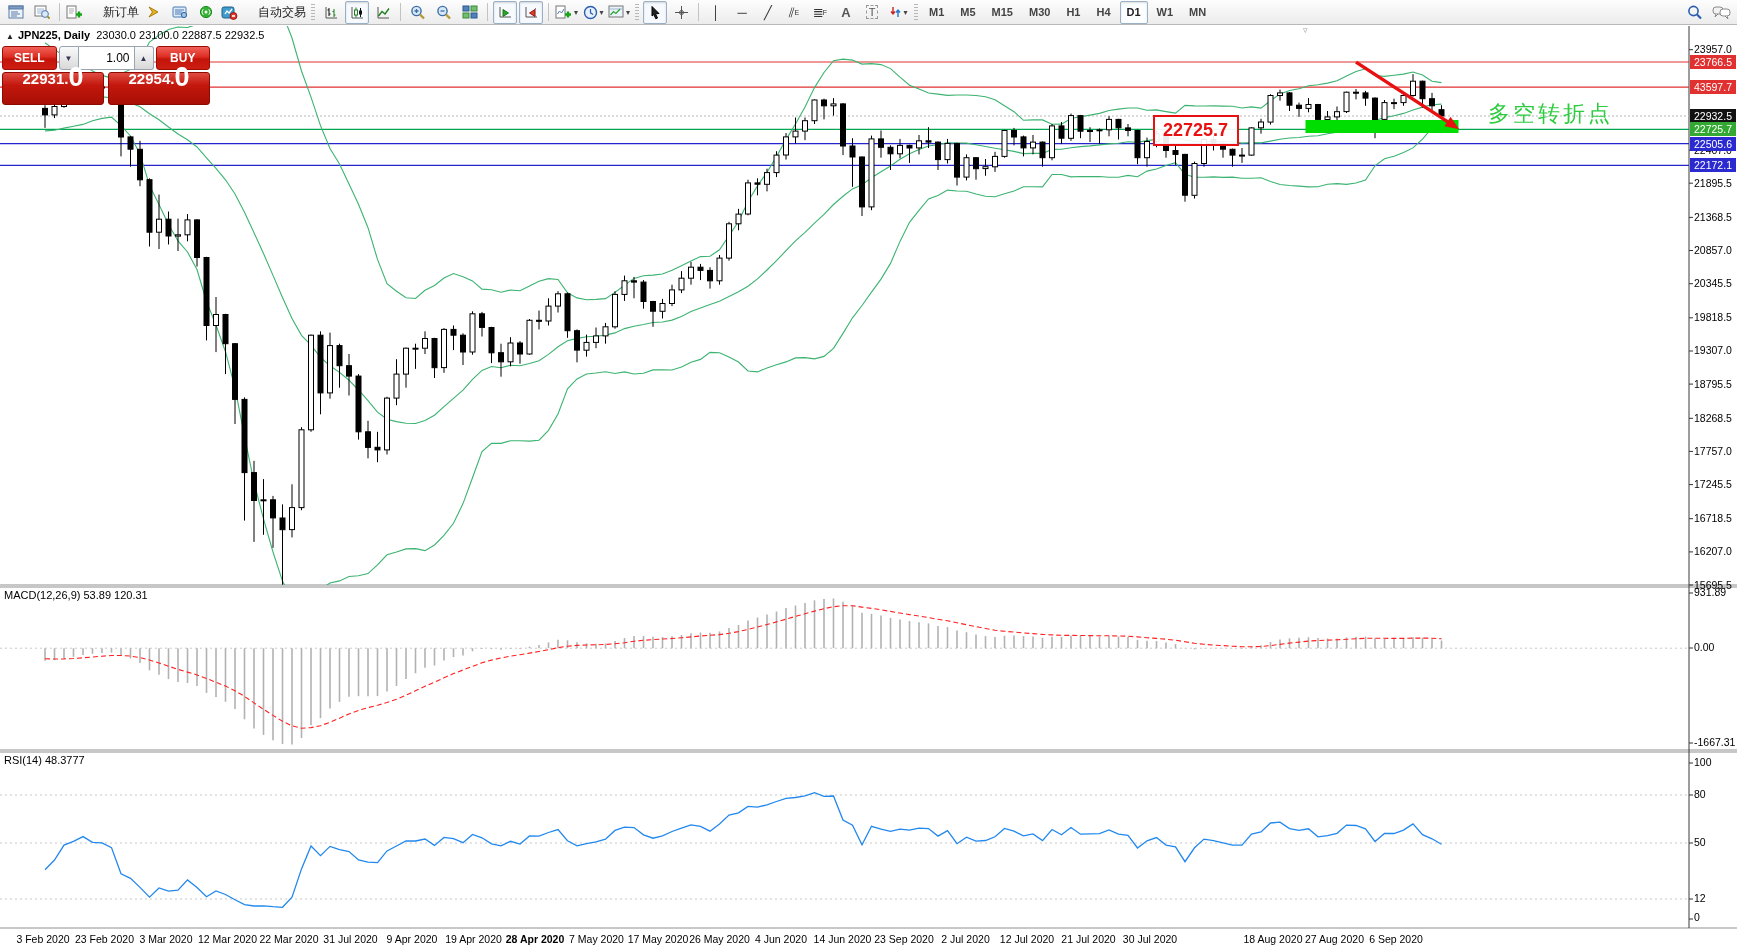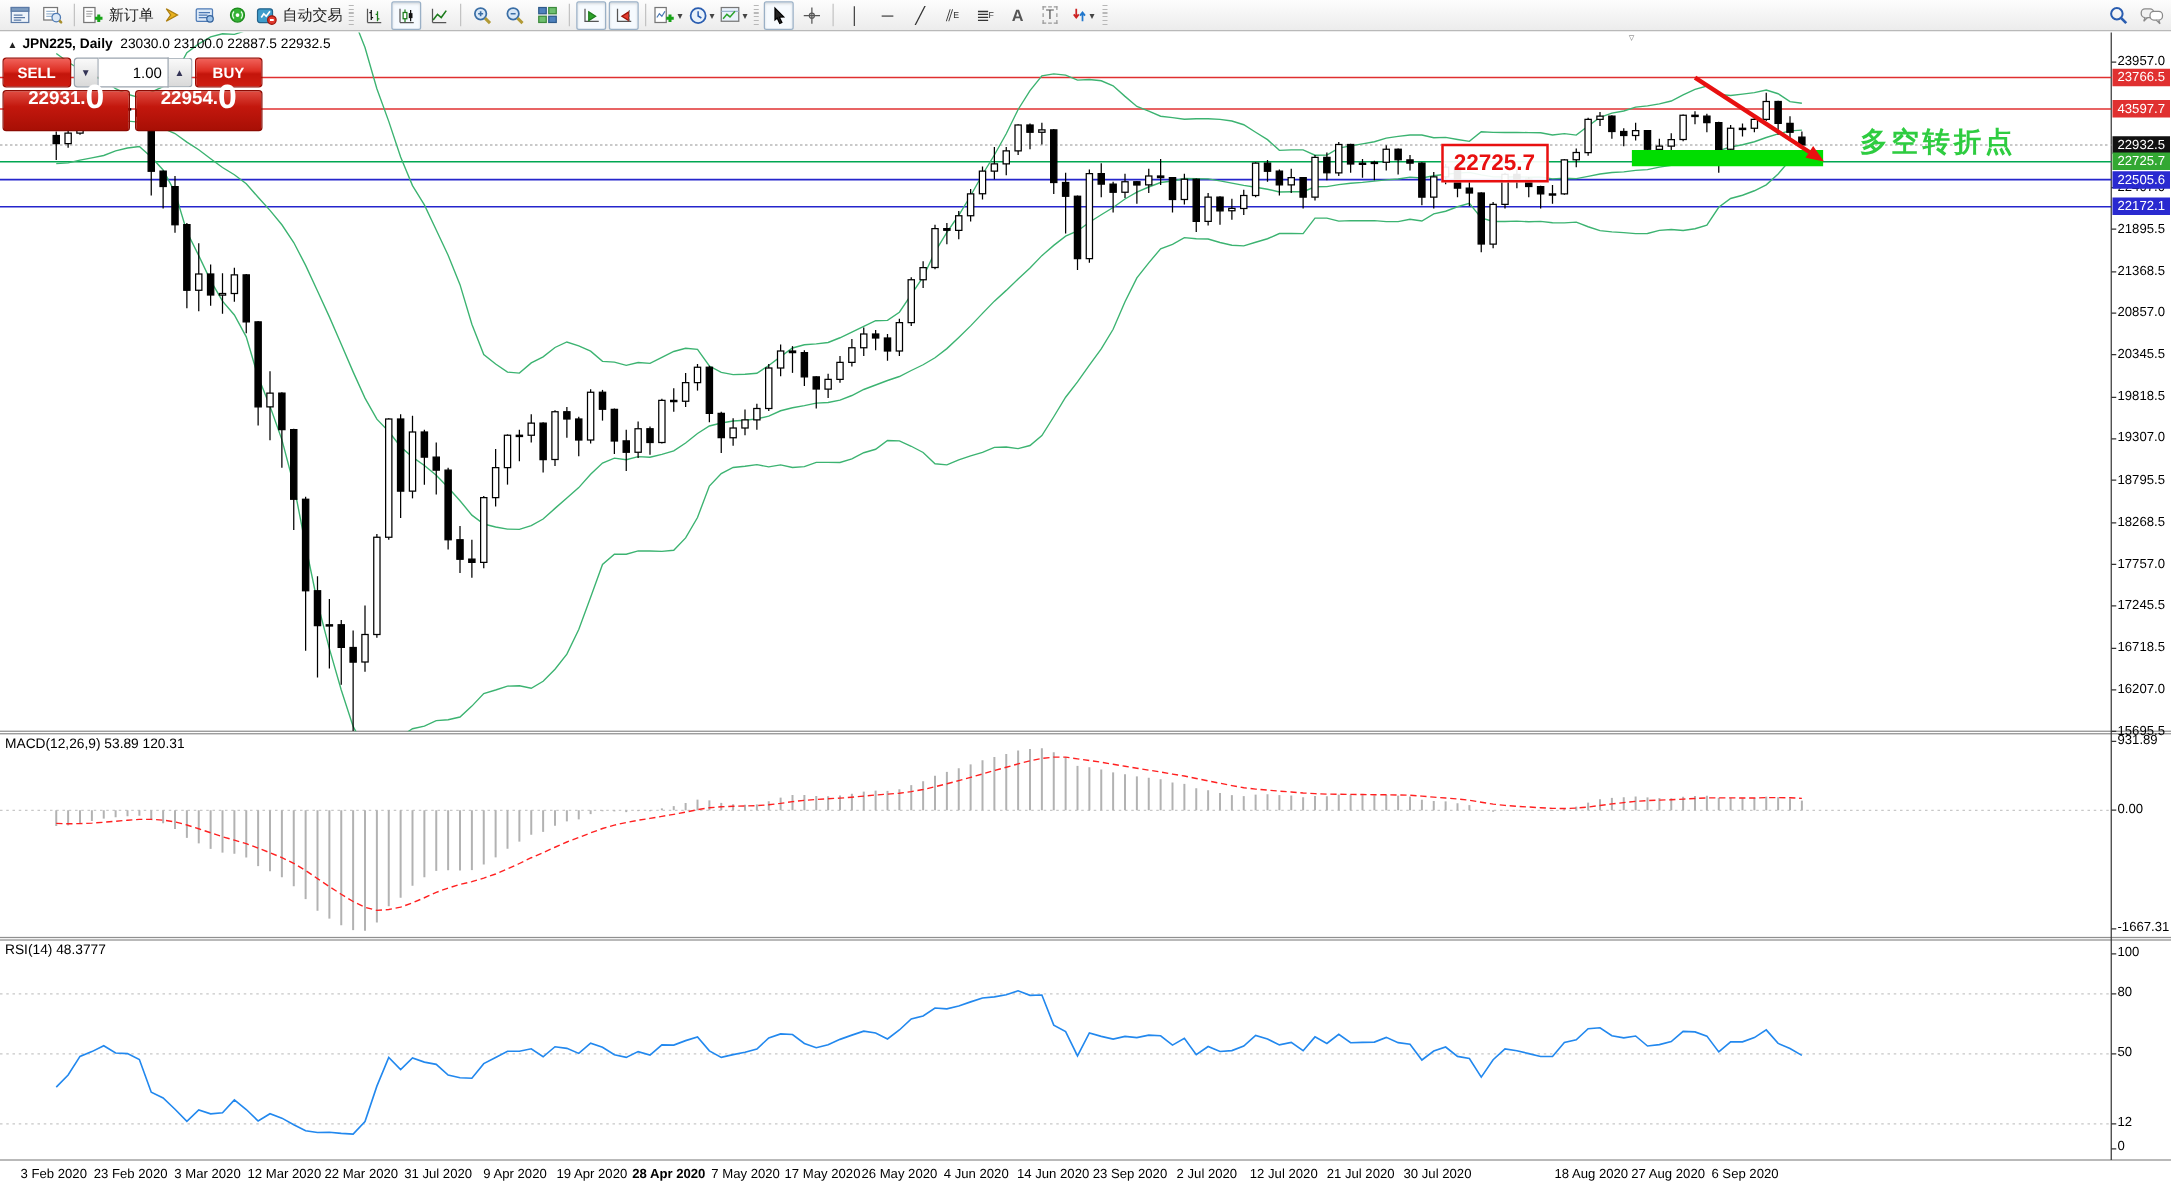--- a/index.html
+++ b/index.html
@@ -5,21 +5,21 @@
   html,body{margin:0;padding:0;background:#fff;width:1737px;height:951px;overflow:hidden;
     font-family:"Liberation Sans","DejaVu Sans",sans-serif;-webkit-font-smoothing:antialiased;}
   #stage{position:relative;width:1737px;height:951px;background:#fff;}
   
   #toolbar{position:absolute;left:0;top:0;width:1737px;height:25px;z-index:30;
     background:linear-gradient(#fdfdfd,#ececec);border-bottom:1px solid #b9b9b9;
     display:flex;align-items:center;padding:0 3px;box-sizing:border-box;}
   .tbtn{height:21px;min-width:22px;display:flex;align-items:center;justify-content:center;
     border:1px solid transparent;border-radius:2px;margin:0 1px;color:#333;font-size:12px;cursor:default;}
   .tbtn.pressed{background:#f6fafe;border-color:#9ab0c6;box-shadow:inset 0 1px 2px rgba(0,0,0,.15);}
-  .tbtn .lbl{margin-left:4px;font-size:12px;color:#222;}
+  .tbtn .lbl{margin-left:20px;font-size:12px;color:#222;}
   .tsep{width:1px;height:18px;background:#c3c3c3;margin:0 4px;}
   .tgrip{width:4px;height:17px;margin:0 3px;
     background:repeating-linear-gradient(to bottom,#b7b7b7 0 1px,transparent 1px 3px);}
   .caret{font-size:8px;color:#444;margin-left:2px;}
   .tf{font-size:11px;font-weight:bold;color:#444;padding:2px 6px;height:17px;display:flex;align-items:center;
     border:1px solid transparent;border-radius:2px;margin:0 1px;}
   .tf.active{background:#fcfdff;border-color:#9ab0c6;box-shadow:inset 0 1px 2px rgba(0,0,0,.12);color:#222;}
   .spacer{flex:1;}
   .glyph{font-size:13px;line-height:13px;}
   
@@ -48,21 +48,21 @@
     padding:0 4px;font-family:inherit;box-sizing:border-box;}
   #ocp .row2{display:flex;margin-top:2px;height:33px;}
   .pricebox{flex:1;background:linear-gradient(#e04b41,#c3170d 40%,#a80f05);border:1px solid #8c0a02;
     border-radius:3px;color:#fff;display:flex;align-items:flex-end;justify-content:center;padding-bottom:16px;}
   .pricebox+.pricebox{margin-left:4px;}
   .psm{font-weight:bold;font-size:15px;line-height:15px;margin-bottom:2px;}
   .pbig{font-weight:bold;font-size:27px;line-height:22px;}
   
   #price-flag{position:absolute;z-index:12;border:2px solid #e81010;color:#e81010;background:rgba(255,255,255,.92);
     font-size:18px;font-weight:bold;display:flex;align-items:center;justify-content:center;}
-  #turning-text{position:absolute;z-index:12;font-size:22px;font-weight:bold;letter-spacing:3px;color:#2ecc40;text-align:right;}
+  #turning-text{position:absolute;z-index:12;font-size:22px;font-weight:normal;letter-spacing:3px;color:#2ecc40;text-align:right;}
   .icsvg{display:block;}
 </style>
 </head>
 <body>
 
 <div id="stage">
 
   <div id="toolbar">
     <div class="tbtn">
       <svg class="icsvg" width="16" height="14">
@@ -237,20 +237,31 @@
         <span style="font-size:11px;color:#555;border:1px dashed #999;padding:0 2px;">T</span>
       </div>
     <div class="tbtn">
       <svg class="icsvg" width="13" height="14">
           <path d="M4 2v7M2 6.5 4 9l2-2.5" stroke="#c22" fill="none" stroke-width="1.4"></path>
           <path d="M9 12V5M7 7.5 9 5l2 2.5" stroke="#27c" fill="none" stroke-width="1.4"></path>
         </svg>
       <span class="caret">▾</span>
     </div>
     <div class="tgrip"></div>
+    <div id="tf-box" style="display:flex;align-items:center;">
+        <div class="tf">M1</div>
+        <div class="tf">M5</div>
+        <div class="tf">M15</div>
+        <div class="tf">M30</div>
+        <div class="tf">H1</div>
+        <div class="tf">H4</div>
+        <div class="tf active">D1</div>
+        <div class="tf">W1</div>
+        <div class="tf">MN</div>
+      </div>
     <div class="spacer"></div>
     <div class="tbtn">
       <svg class="icsvg" width="16" height="15">
           <circle cx="6.5" cy="6" r="4.6" fill="none" stroke="#2a5db0" stroke-width="1.6"></circle>
           <path d="M10 9.5 14 13.5" stroke="#2a5db0" stroke-width="2.2"></path>
         </svg>
     </div>
     <div class="tbtn">
       <svg class="icsvg" width="19" height="15">
           <rect x="1" y="2" width="10" height="7" rx="3" fill="#f2f2f2" stroke="#8a8a8a"></rect>

